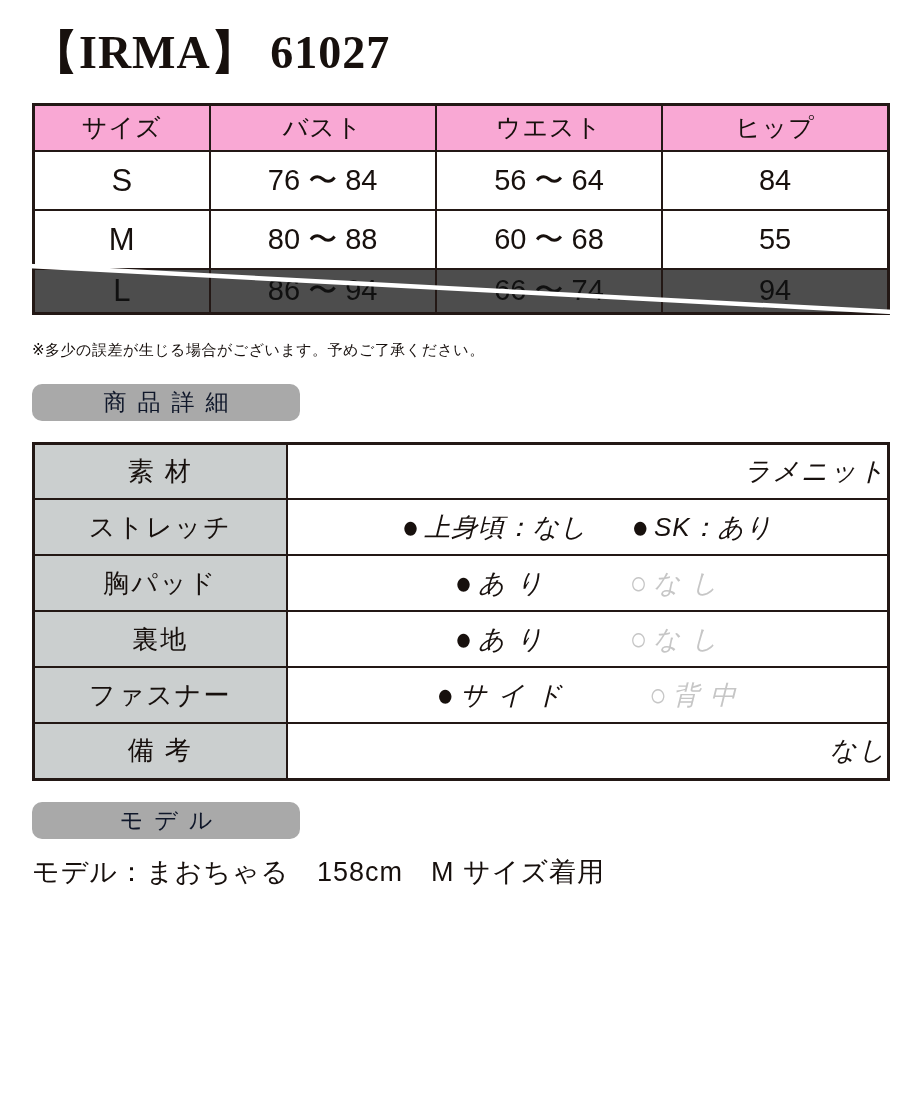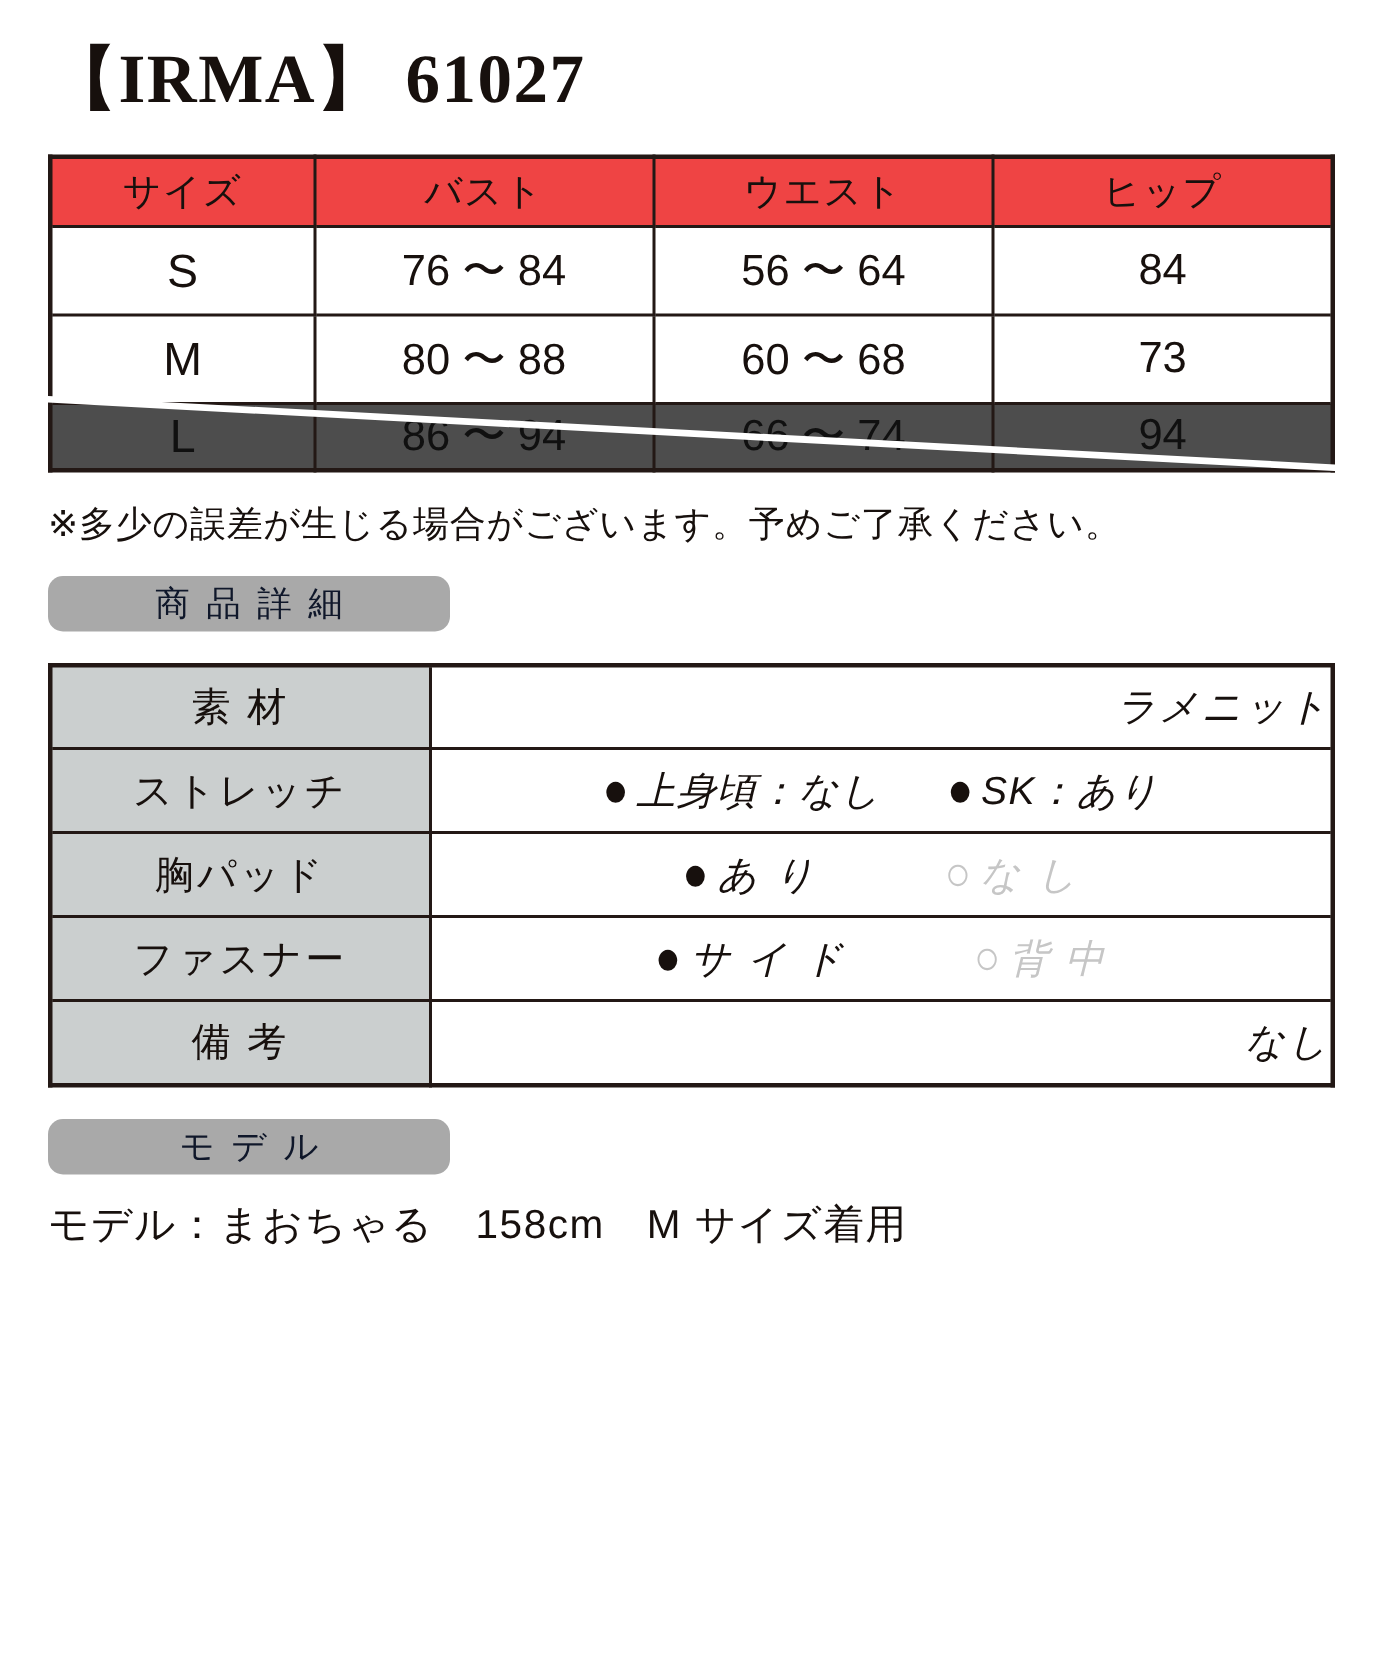--- a/index.html
+++ b/index.html
@@ -29,38 +29,38 @@
   .size-table { width: 858px; table-layout: fixed; border: 3px solid #231815; }
   .size-table col.c-size  { width: 176px; }
   .size-table th, .size-table td {
     border: 2px solid #231815;
     text-align: center;
     vertical-align: middle;
     padding: 0;
   }
   .size-table th {
     height: 47px;
-    background: #ef4444;
+    background: #f9a8d4;
     font-size: 25px;
     font-weight: normal;
     letter-spacing: 1px;
   }
   .size-table td { height: 59px; font-size: 29px; }
   .size-table td.size-letter { font-size: 31px; }
   .size-table tr.soldout td { height: 44px; background: #4d4d4d; color: #101010; }
   .strike-svg {
     position: absolute;
     left: -3px; right: -3px; bottom: -1px;
     height: 53px; width: 864px;
     pointer-events: none;
   }
 
   
   .notes { margin-top: 19px; }
-  .notes p { margin: 0; font-size: 24px; line-height: 31px; letter-spacing: 0.5px; }
+  .notes p { margin: 0; font-size: 15px; line-height: 31px; letter-spacing: 0.5px; }
 
   
   .badge {
     width: 268px; height: 37px;
     margin-top: 19px;
     background: #a9a9a9;
     border-radius: 10px;
     color: #0f172a;
     font-size: 23px;
     letter-spacing: 11px;
@@ -118,21 +118,21 @@
         <tr>
           <td class="size-letter">S</td>
           <td>76 〜 84</td>
           <td>56 〜 64</td>
           <td>84</td>
         </tr>
         <tr>
           <td class="size-letter">M</td>
           <td>80 〜 88</td>
           <td>60 〜 68</td>
-          <td>73</td>
+          <td>55</td>
         </tr>
         <tr class="soldout">
           <td class="size-letter">L</td>
           <td>86 〜 94</td>
           <td>66 〜 74</td>
           <td>94</td>
         </tr>
       </tbody>
     </table>
     <svg class="strike-svg" viewBox="0 0 864 53" preserveAspectRatio="none" aria-hidden="true">
@@ -178,20 +178,35 @@
                 <span>あ り</span>
             </span>
             <span class="opt muted">
               <span class="marker">○</span>
                 <span>な し</span>
             </span>
           </span>
         </td>
       </tr>
       <tr>
+        <th>裏地</th>
+        <td>
+          <span class="opts">
+            <span class="opt">
+              <span class="marker">●</span>
+                <span>あ り</span>
+            </span>
+            <span class="opt muted">
+              <span class="marker">○</span>
+                <span>な し</span>
+            </span>
+          </span>
+        </td>
+      </tr>
+      <tr>
         <th>ファスナー</th>
         <td>
           <span class="opts">
             <span class="opt">
               <span class="marker">●</span>
                 <span>サ イ ド</span>
             </span>
             <span class="opt muted">
               <span class="marker">○</span>
                 <span>背 中</span>

